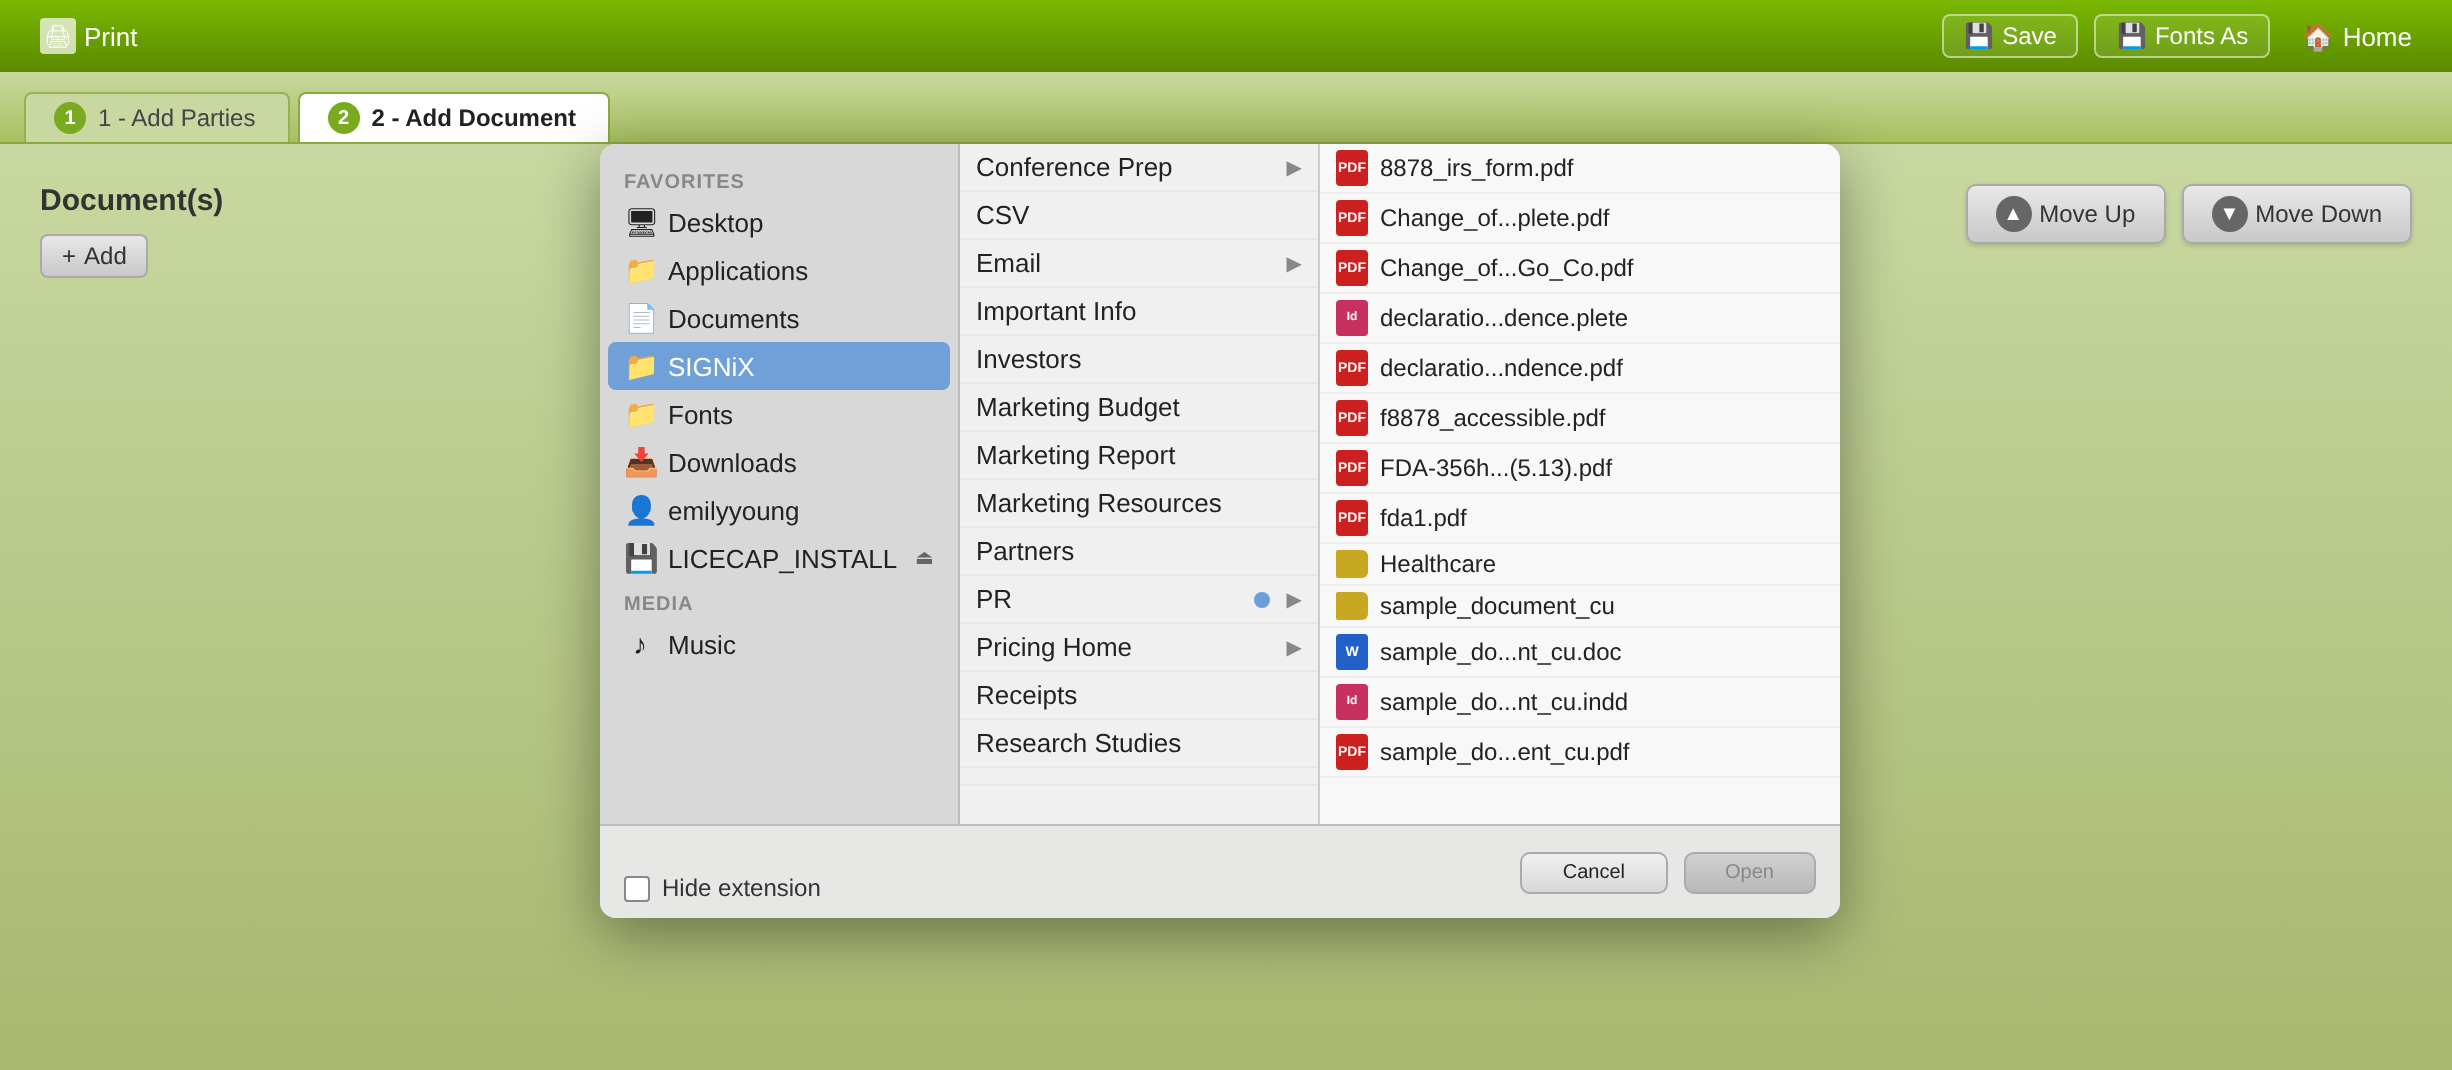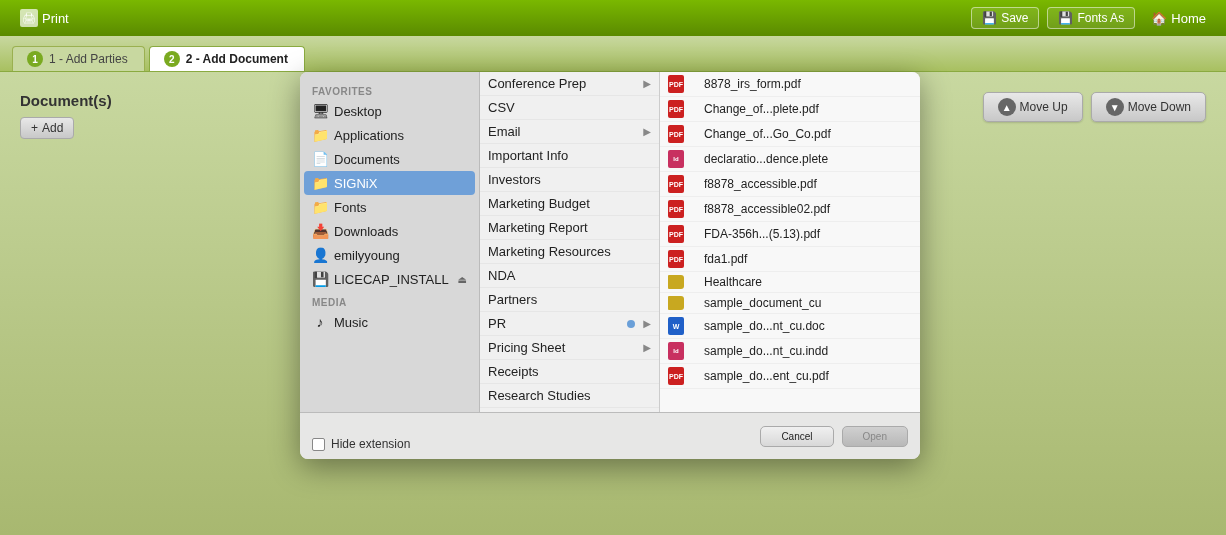--- a/index.html
+++ b/index.html
@@ -255,21 +255,21 @@
 
     
     .picker-right {
       flex: 1;
       background: #f8f8f8;
       overflow-y: auto;
     }
     .file-item {
       display: flex;
       align-items: center;
-      gap: 20px;
+      gap: 6px;
       padding: 3px 8px;
       cursor: pointer;
       font-size: 12px;
       color: #222;
       border-bottom: 1px solid rgba(0,0,0,0.04);
     }
     .pdf-icon {
       width: 16px;
       height: 18px;
       background: #cc2020;
@@ -484,32 +484,29 @@
         <div class="folder-item">
           <span>Marketing Budget</span>
         </div>
         <div class="folder-item">
           <span>Marketing Report</span>
         </div>
         <div class="folder-item">
           <span>Marketing Resources</span>
         </div>
         <div class="folder-item">
-          <span>NDA</span>
-        </div>
-        <div class="folder-item">
           <span>Partners</span>
         </div>
         <div class="folder-item" style="justify-content: flex-start; gap: 4px;">
           <span>PR</span>
           <div class="folder-dot" style="margin-left:auto;"></div>
           <span class="folder-chevron">▶</span>
         </div>
         <div class="folder-item">
-          <span>Pricing Sheet</span>
+          <span>Pricing Home</span>
           <span class="folder-chevron">▶</span>
         </div>
         <div class="folder-item">
           <span>Receipts</span>
         </div>
         <div class="folder-item">
           <span>Research Studies</span>
         </div>
         <div class="folder-item">
           
@@ -530,25 +527,25 @@
         <div class="file-item">
           <div class="pdf-icon">PDF</div>
           <span>Change_of...Go_Co.pdf</span>
         </div>
         <div class="file-item">
           <div class="indd-icon">Id</div>
           <span>declaratio...dence.plete</span>
         </div>
         <div class="file-item">
           <div class="pdf-icon">PDF</div>
+          <span>declaratio...ndence.pdf</span>
+        </div>
+        <div class="file-item">
+          <div class="pdf-icon">PDF</div>
           <span>f8878_accessible.pdf</span>
-        </div>
-        <div class="file-item">
-          <div class="pdf-icon">PDF</div>
-          <span>f8878_accessible02.pdf</span>
         </div>
         <div class="file-item">
           <div class="pdf-icon">PDF</div>
           <span>FDA-356h...(5.13).pdf</span>
         </div>
         <div class="file-item">
           <div class="pdf-icon">PDF</div>
           <span>fda1.pdf</span>
         </div>
         <div class="file-item">

